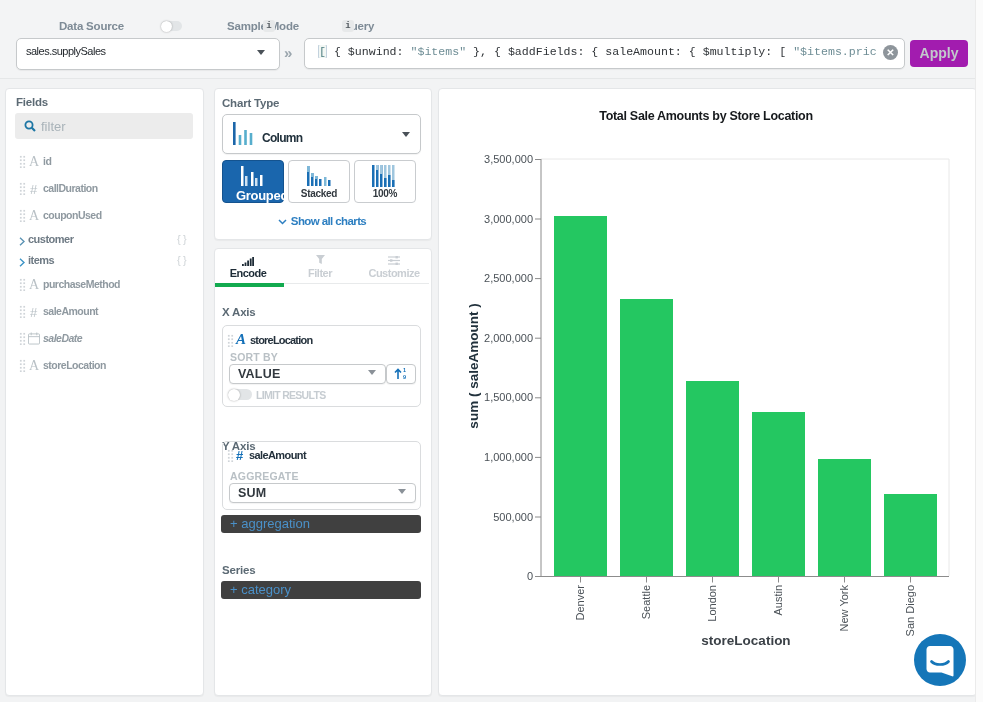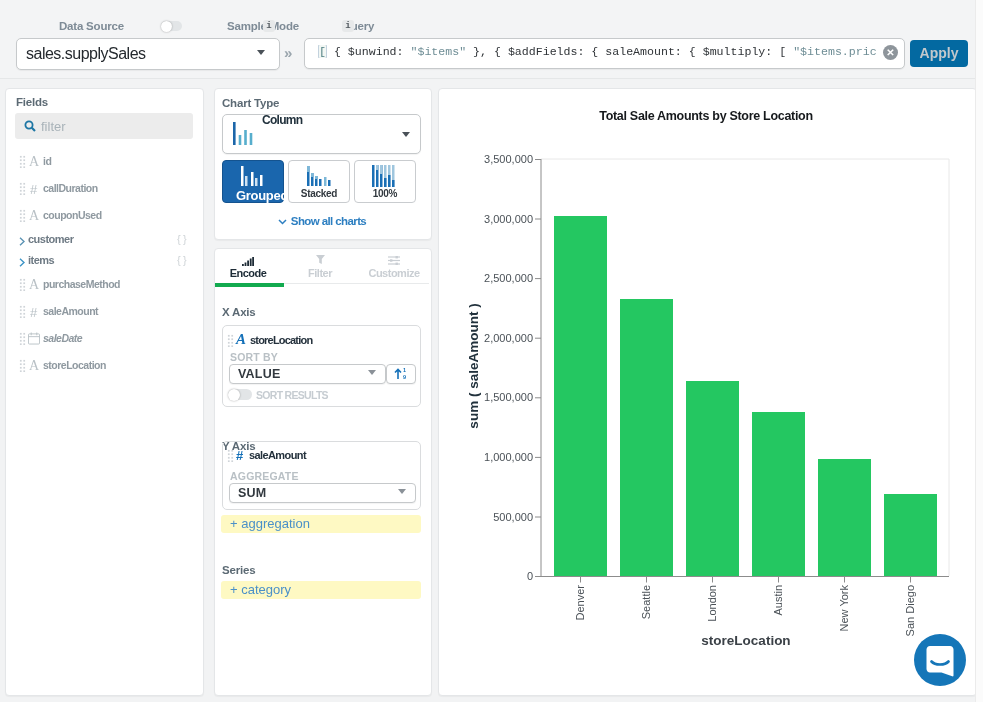--- a/index.html
+++ b/index.html
@@ -12,47 +12,47 @@
   .sel{position:absolute;background:#fff;border:1px solid #c6c9cb;border-radius:5px;box-shadow:0 1px 1px rgba(0,0,0,0.05);}
   .caret{position:absolute;width:0;height:0;border-left:5px solid transparent;border-right:5px solid transparent;border-top:6px solid #5a6066;}
   .toggle{position:absolute;background:#e2e5e7;border-radius:6px;}
   .knob{position:absolute;background:#fff;border-radius:50%;box-shadow:0 0 2px rgba(0,0,0,0.35);}
   .sech{position:absolute;font-weight:bold;font-size:11.5px;letter-spacing:-0.2px;color:#5c6a74;}
   .fieldname{position:absolute;font-weight:bold;font-size:10.5px;letter-spacing:-0.5px;color:#8f99a0;}
   .typeicon{position:absolute;color:#b9c1c6;font-size:14px;}
   .dots{position:absolute;width:7px;height:13px;background-image:radial-gradient(circle,#cfd4d8 1px,transparent 1.1px);background-size:3.5px 3.5px;}
   .chipname{position:absolute;font-weight:bold;font-size:11px;letter-spacing:-0.6px;color:#24313c;}
   .sublbl{position:absolute;font-weight:bold;font-size:10.5px;color:#b9c0c5;letter-spacing:0.2px;}
-  .addbtn{position:absolute;background:#fef9c3;border-radius:3px;font-size:13px;color:#4a90c8;line-height:18px;}
+  .addbtn{position:absolute;background:#404040;border-radius:3px;font-size:13px;color:#4a90c8;line-height:18px;}
 </style>
 </head>
 <body>
 <div id="stage">
 
   <div class="abs" style="left:0;top:0;width:983px;height:78px;background:#f3f4f5;border-bottom:1px solid #e5e7e8;"></div>
 
   <div class="lbl" style="left:19px;top:20px;">Data Source</div>
   <div class="toggle" style="left:161px;top:21px;width:21px;height:10px;"></div>
   <div class="knob" style="left:161px;top:20.5px;width:11px;height:11px;"></div>
   <div class="lbl" style="left:187px;top:20px;">Sample Mode</div>
   <div class="ibox" style="left:263px;top:20px;">i</div>
   <div class="lbl" style="left:302px;top:20px;">Query</div>
   <div class="ibox" style="left:342px;top:20px;">i</div>
 
   <div class="sel" style="left:16px;top:38px;width:262px;height:30px;"></div>
-  <div class="abs" style="left:26px;top:45px;font-size:16px;letter-spacing:-0.5px;color:#24292e;">sales.supplySales</div>
+  <div class="abs" style="left:26px;top:45px;font-size:11px;letter-spacing:-0.5px;color:#24292e;">sales.supplySales</div>
   <div class="caret" style="left:257px;top:50px;border-left-width:4.5px;border-right-width:4.5px;border-top-width:5.5px;border-top-color:#4a5158;"></div>
   <div class="abs" style="left:284px;top:44px;font-size:15px;color:#9aa5ad;font-weight:bold;">»</div>
 
   <div class="sel" style="left:304px;top:38px;width:599px;height:29px;border-radius:5px;"></div>
   <div class="abs" style="left:318px;top:45px;width:560px;overflow:hidden;white-space:nowrap;font-family:'Liberation Mono',monospace;font-size:11.6px;color:#2f3337;">
     <span style="border:1px solid #c3d2de;border-radius:2px;color:#4d7d80;background:#f2f7f4;">[</span> { $unwind: <span style="color:#6e8d95">"$items"</span> }, { $addFields: { saleAmount: { $multiply: [ <span style="color:#6e8d95">"$items.pric</span>
   </div>
   <div class="abs" style="left:883px;top:45px;width:15px;height:15px;background:#8e959b;border-radius:50%;color:#fff;text-align:center;line-height:15px;font-size:10px;font-weight:bold;">✕</div>
-  <div class="abs" style="left:910px;top:40px;width:58px;height:27px;background:#0369a1;border-radius:4px;color:#c2c8cc;font-weight:bold;font-size:14px;text-align:center;line-height:27px;">Apply</div>
+  <div class="abs" style="left:910px;top:40px;width:58px;height:27px;background:#a21caf;border-radius:4px;color:#c2c8cc;font-weight:bold;font-size:14px;text-align:center;line-height:27px;">Apply</div>
 
   <div class="card" style="left:5px;top:88px;width:197px;height:606px;"></div>
   <div class="sech" style="left:16px;top:96px;">Fields</div>
   <div class="abs" style="left:15px;top:113px;width:178px;height:26px;background:#ececec;border-radius:3px;"></div>
   <svg class="abs" style="left:24px;top:120px;" width="12" height="12" viewBox="0 0 12 12">
       <circle cx="5" cy="5" r="3.6" fill="none" stroke="#1d76a4" stroke-width="1.8"></circle>
       <line x1="7.8" y1="7.8" x2="11" y2="11" stroke="#1d76a4" stroke-width="2.2"></line>
     </svg>
   <div class="abs" style="left:41px;top:119px;font-size:13px;color:#a9b3b9;">filter</div>
 
@@ -103,21 +103,21 @@
 
   <div class="card" style="left:214px;top:88px;width:216px;height:150px;"></div>
   <div class="sech" style="left:222px;top:97px;">Chart Type</div>
   <div class="sel" style="left:222px;top:114px;width:197px;height:38px;"></div>
   <svg class="abs" style="left:233px;top:122px;" width="21" height="23" viewBox="0 0 21 23">
     <rect x="0" y="0" width="2.6" height="23" fill="#1c66a9"></rect>
     <rect x="5.7" y="13" width="2.6" height="10" fill="#57aecd"></rect>
     <rect x="11.2" y="8" width="2.6" height="15" fill="#57aecd"></rect>
     <rect x="16.7" y="11" width="2.6" height="12" fill="#57aecd"></rect>
   </svg>
-  <div class="abs" style="left:262px;top:113px;font-size:12px;letter-spacing:-0.7px;font-weight:bold;color:#21313c;">Column</div>
+  <div class="abs" style="left:262px;top:131px;font-size:12px;letter-spacing:-0.7px;font-weight:bold;color:#21313c;">Column</div>
   <div class="caret" style="left:402px;top:132px;border-left-width:4.5px;border-right-width:4.5px;border-top-width:5.5px;border-top-color:#4a5158;"></div>
 
   <div class="abs" style="left:222px;top:160px;width:62px;height:43px;background:#1a66ad;border:1px solid #14538f;border-radius:4px;box-sizing:border-box;"></div>
   <svg class="abs" style="left:239px;top:166px;" width="28" height="20" viewBox="0 0 28 20">
     <rect x="2" y="0" width="2.5" height="20" fill="#fff"></rect>
     <rect x="6" y="10" width="2.5" height="10" fill="#cfe2f2"></rect>
     <rect x="12" y="6" width="2.5" height="14" fill="#fff"></rect>
     <rect x="16" y="12" width="2.5" height="8" fill="#cfe2f2"></rect>
     <rect x="21" y="9" width="2.5" height="11" fill="#fff"></rect>
   </svg>
@@ -193,21 +193,21 @@
   <div class="abs" style="left:238px;top:367px;font-size:12.5px;letter-spacing:0.2px;font-weight:bold;color:#32393f;">VALUE</div>
   <div class="caret" style="left:368px;top:370px;border-left-width:4px;border-right-width:4px;border-top-width:5px;border-top-color:#8a9198;"></div>
   <div class="sel" style="left:386px;top:364px;width:28px;height:18px;border-radius:4px;"></div>
   <svg class="abs" style="left:394px;top:367px;" width="14" height="12" viewBox="0 0 14 12">
     <path d="M4 12 L4 3 M1 5.5 L4 2.5 L7 5.5" fill="none" stroke="#1470b8" stroke-width="1.6"></path>
     <text x="9" y="5" font-size="5.5" fill="#1470b8" font-weight="bold" font-family="Liberation Sans">1</text>
     <text x="9" y="11.5" font-size="5.5" fill="#1470b8" font-weight="bold" font-family="Liberation Sans">9</text>
   </svg>
   <div class="toggle" style="left:228px;top:389px;width:24px;height:11px;"></div>
   <div class="knob" style="left:228px;top:388.5px;width:12px;height:12px;"></div>
-  <div class="abs" style="left:256px;top:389px;font-size:10.5px;font-weight:bold;color:#c6ccd1;letter-spacing:-0.7px;">SORT RESULTS</div>
+  <div class="abs" style="left:256px;top:389px;font-size:10.5px;font-weight:bold;color:#c6ccd1;letter-spacing:-0.7px;">LIMIT RESULTS</div>
 
   <div class="sech" style="left:222px;top:440px;">Y Axis</div>
   <div class="abs" style="left:222px;top:441px;width:199px;height:69px;border:1px solid #dadcde;border-radius:5px;box-sizing:border-box;"></div>
   <div class="dots" style="left:227px;top:449px;"></div>
   <div class="abs" style="left:236px;top:448px;font-weight:bold;color:#1470b8;font-size:13px;">#</div>
   <div class="chipname" style="left:249px;top:449px;">saleAmount</div>
   <div class="sublbl" style="left:230px;top:470px;">AGGREGATE</div>
   <div class="sel" style="left:229px;top:483px;width:185px;height:18px;border-radius:4px;"></div>
   <div class="abs" style="left:238px;top:486px;font-size:12.5px;letter-spacing:0.2px;font-weight:bold;color:#32393f;">SUM</div>
   <div class="caret" style="left:398px;top:489px;border-left-width:4px;border-right-width:4px;border-top-width:5px;border-top-color:#8a9198;"></div>

